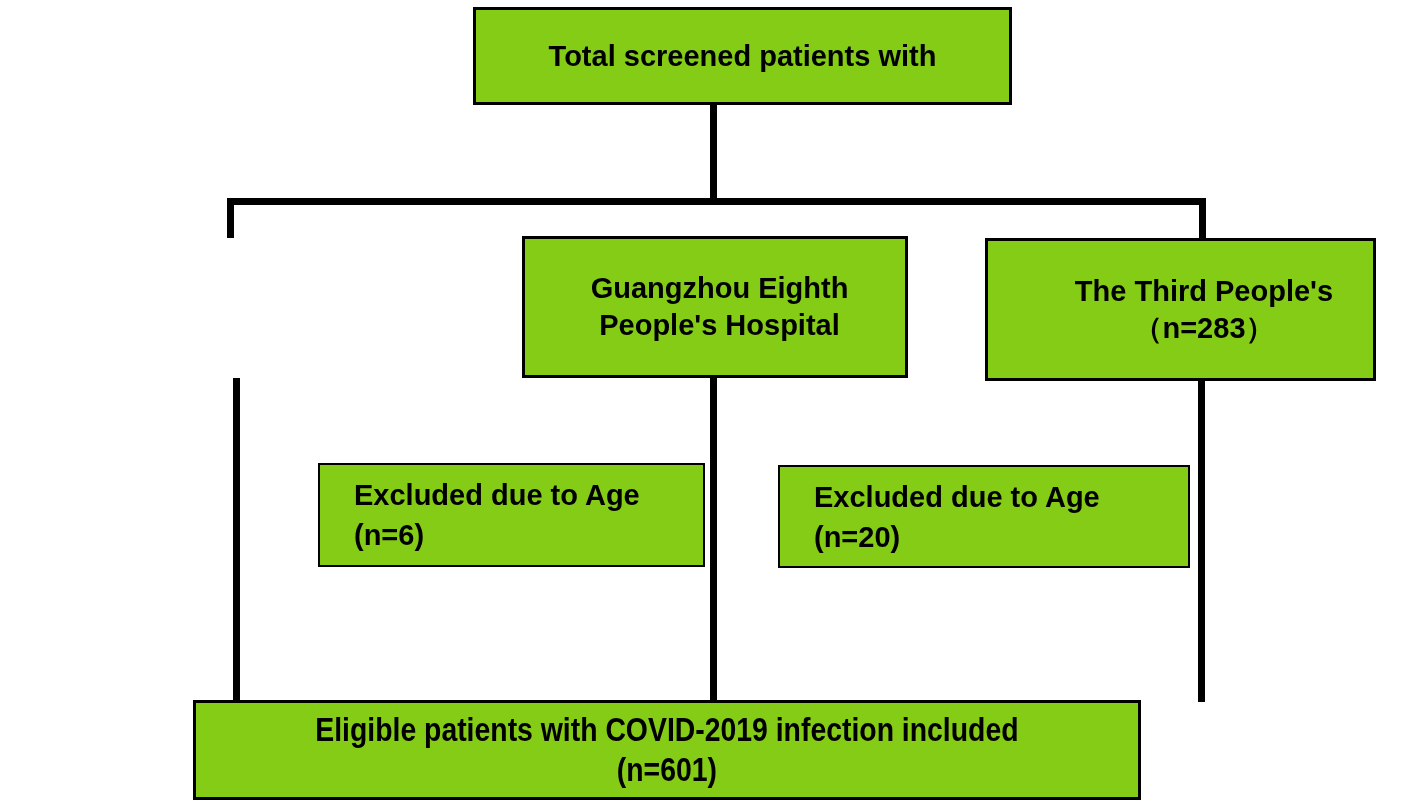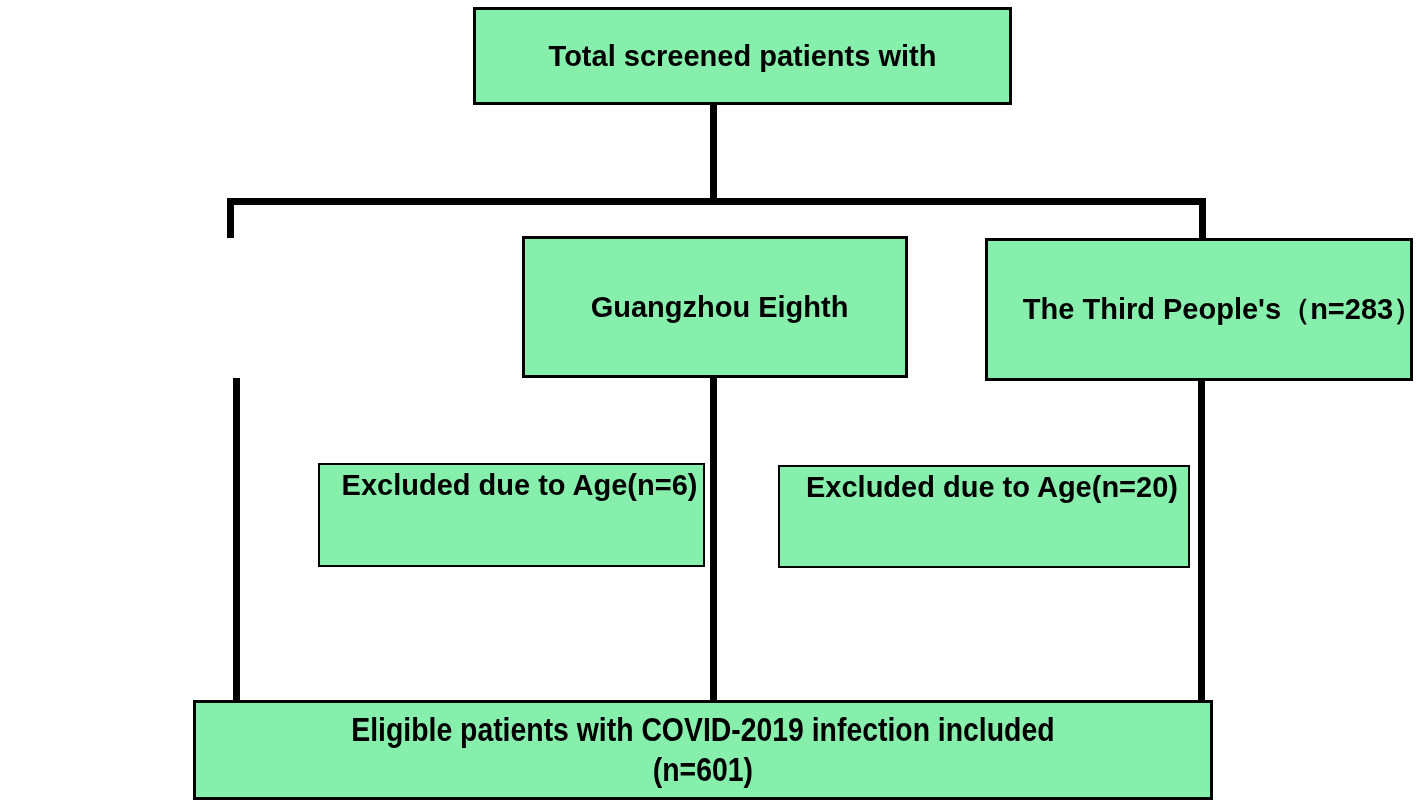--- a/index.html
+++ b/index.html
@@ -11,51 +11,51 @@
     position: relative;
     width: 1417px;
     height: 806px;
     background: #ffffff;
     font-family: "Liberation Sans", "DejaVu Sans", sans-serif;
     color: #000000;
     overflow: hidden;
   }
   .box {
     position: absolute;
-    background: #86efac;
+    background: #84cc16;
     border: 3px solid #000000;
     box-sizing: border-box;
     display: flex;
-    flex-direction: row;
+    flex-direction: column;
     justify-content: center;
     align-items: center;
     text-align: center;
     font-weight: bold;
     font-size: 29px;
     line-height: 37px;
     z-index: 2;
   }
   .box .bl { white-space: nowrap; }
 
   #box-total    { left: 473px; top: 7px;   width: 539px; height: 98px; }
   #box-sysu     { left: 6px;   top: 236px; width: 467px; height: 142px; }
   #box-gz8      { left: 522px; top: 236px; width: 386px; height: 142px; padding-left: 9px; }
-  #box-sz3      { left: 985px; top: 238px; width: 428px; height: 143px; padding-left: 47px; }
+  #box-sz3      { left: 985px; top: 238px; width: 391px; height: 143px; padding-left: 47px; }
 
   .excl {
     border-width: 2px;
     align-items: flex-start;
     text-align: center;
-    padding-left: 16px;
+    padding-left: 34px;
     line-height: 40px;
   }
   #box-excl-gz8 { left: 318px; top: 463px; width: 387px; height: 104px; }
   #box-excl-sz3 { left: 778px; top: 465px; width: 412px; height: 103px; }
 
-  #box-eligible { left: 193px; top: 700px; width: 1020px; height: 100px; }
+  #box-eligible { left: 193px; top: 700px; width: 948px; height: 100px; }
   #box-eligible .squeeze {
     transform: scaleX(0.86);
     transform-origin: 50% 50%;
     font-size: 33px;
     line-height: 40px;
     display: flex;
     flex-direction: column;
     align-items: center;
   }
 
@@ -89,20 +89,21 @@
   <div class="conn" id="conn-mid-v"></div>
   <div class="conn" id="conn-right-v"></div>
 
   <div class="box" id="box-total">
     <div class="bl">Total screened patients with</div>
   </div>
 
 
   <div class="box" id="box-gz8">
     <div class="bl">Guangzhou Eighth</div>
+    <div class="bl">People's Hospital</div>
   </div>
 
   <div class="box" id="box-sz3">
     <div class="bl">The Third People's</div>
     <div class="bl">（n=283）</div>
   </div>
 
   <div class="box excl" id="box-excl-gz8">
     <div class="bl">Excluded due to Age</div>
     <div class="bl">(n=6)</div>

